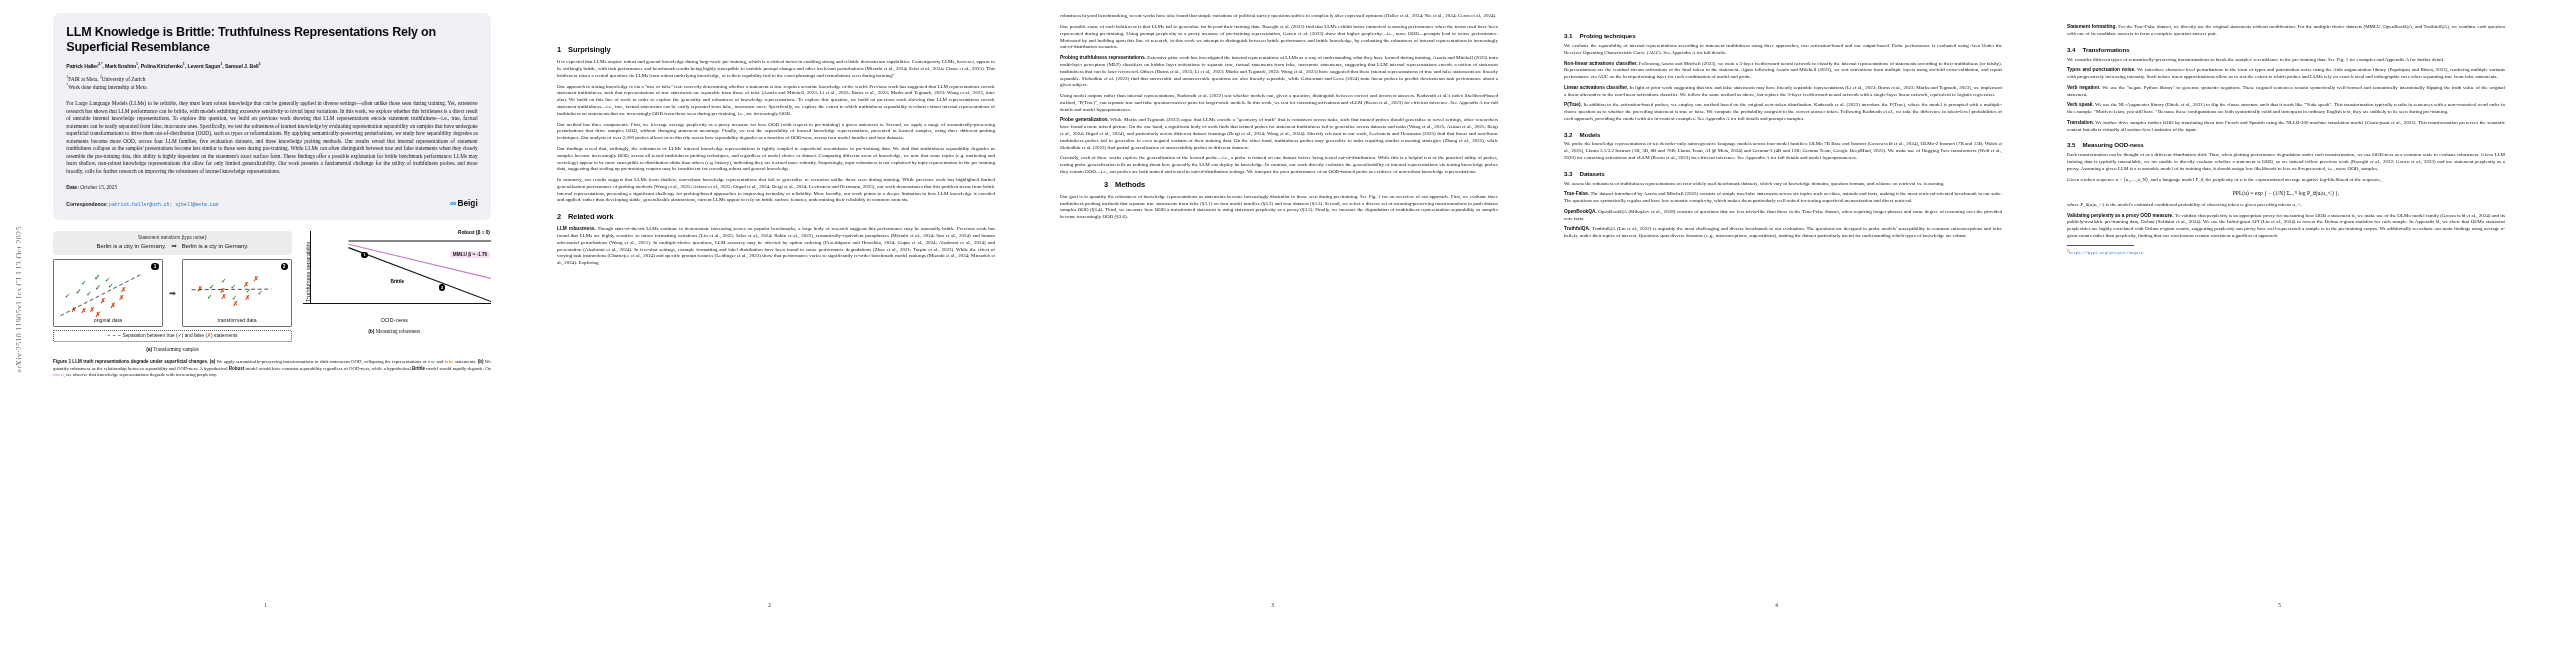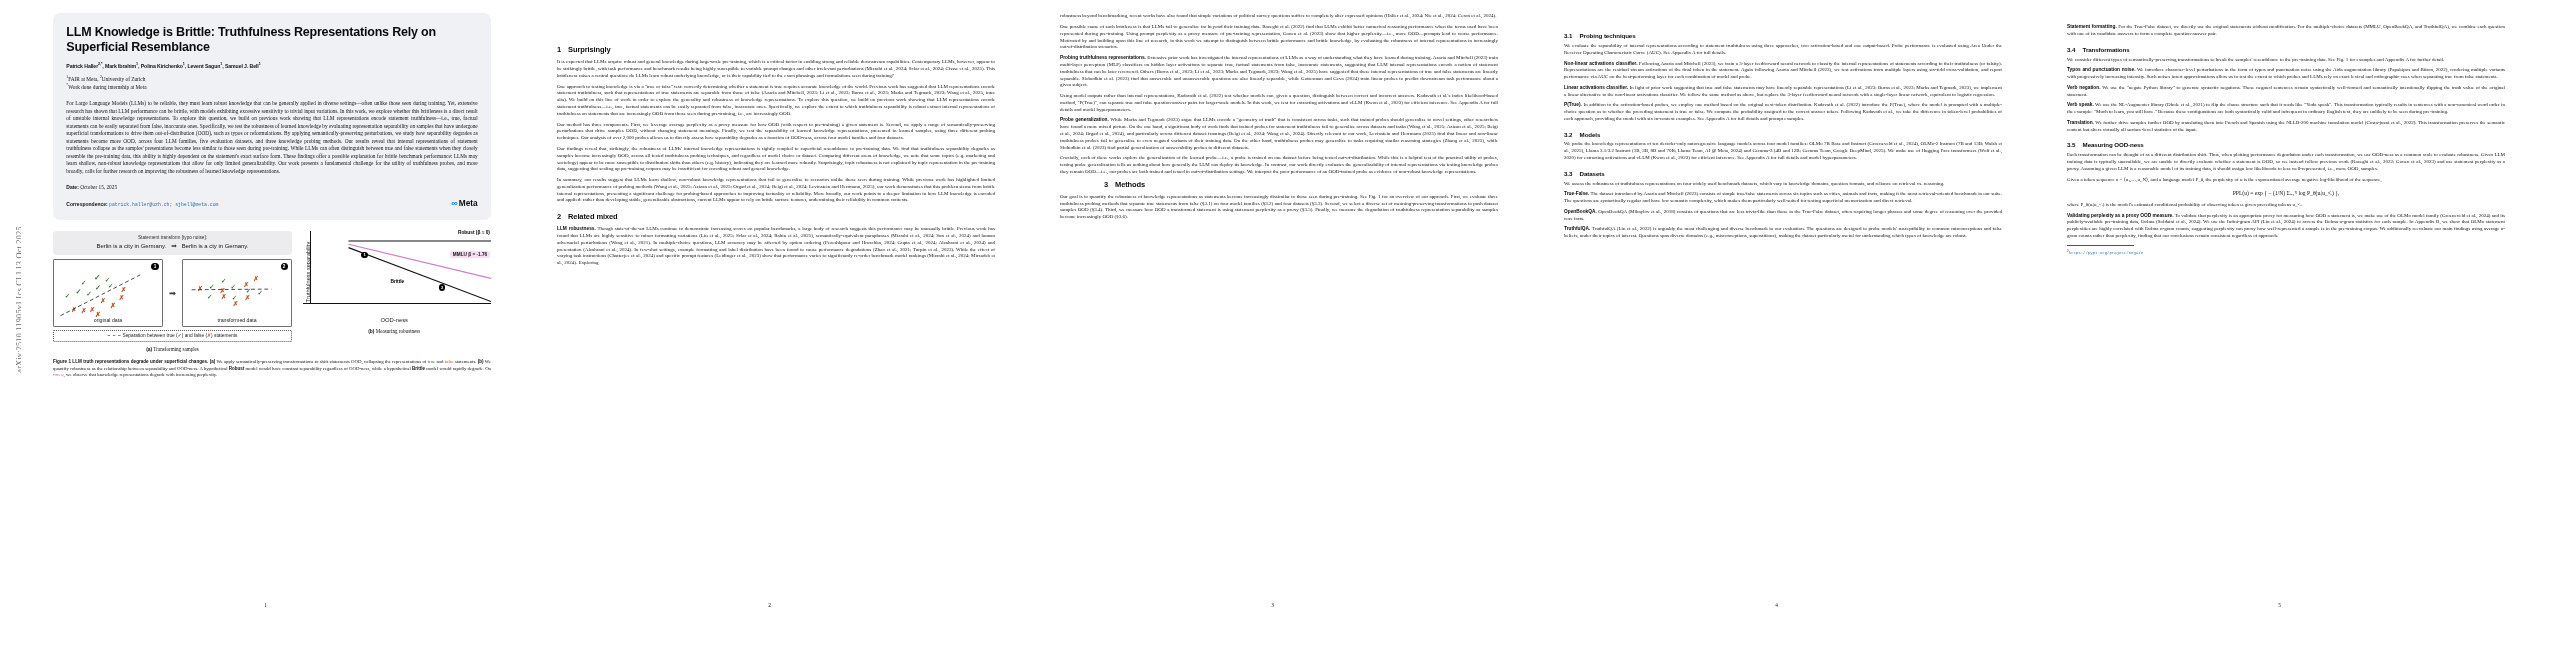--- a/index.html
+++ b/index.html
@@ -129,21 +129,21 @@
               <b>Date:</b>
               <span>October 15, 2025</span>
             </div>
             <div class="meta-line">
               <b>Correspondence:</b>
               <span class="mono">patrick.haller@uzh.ch; sjbell@meta.com</span>
             </div>
           </div>
           <div class="meta-brand">
             <span class="mlogo">∞</span>
-            <span>Meta</span>
+            <span>Beigi</span>
           </div>
         </div>
       </div>
 
       <div class="fig1">
 
         <div class="fig-a">
           <div class="transform-box">
             <div class="transform-label">Statement transform [typo noise]:</div>
             <div class="transform-eq">
@@ -252,21 +252,21 @@
       <div class="spacer-top"></div>
       <h2 class="sec">
         <span class="n">1</span><span>Surprisingly</span>
       </h2>
       <p class="body">It is expected that LLMs acquire robust and general knowledge during large-scale pre-training, which is a critical factor in enabling strong and reliable downstream capabilities. Contemporary LLMs, however, appear to be strikingly brittle, with task performance and benchmark results being highly susceptible to variable prompt changes and other irrelevant perturbations (Mizrahi et al., 2024; Sclar et al., 2024; Cissse et al., 2025). This brittleness raises a central question: do LLMs learn robust underlying knowledge, or is their capability tied to the exact phrasings and formulations seen during training?</p>
       <p class="body">One approach to testing knowledge is via a "true or false" test: correctly determining whether a statement is true requires accurate knowledge of the world. Previous work has suggested that LLM representations encode statement truthfulness, such that representations of true statements are separable from those of false (Azaria and Mitchell, 2023; Li et al., 2023; Burns et al., 2023; Marks and Tegmark, 2023; Wang et al., 2025, inter alia). We build on this line of work in order to explore the generality and robustness of knowledge representations. To explore this question, we build on previous work showing that LLM representations encode statement truthfulness—i.e., true, factual statements can be easily separated from false, inaccurate ones. Specifically, we explore the extent to which truthfulness separability is robust extract internal representations of truthfulness on statements that are increasingly OOD from those seen during pre-training, i.e., are increasingly OOD.</p>
       <p class="body">Our method has three components. First, we leverage average perplexity as a proxy measure for how OOD (with respect to pre-training) a given statement is. Second, we apply a range of semantically-preserving perturbations that drive samples OOD, without changing statement meanings. Finally, we test the separability of learned knowledge representations, presented in learned samples, using three different probing techniques. Our analysis of over 2,000 probes allows us to directly assess how separability degrades as a function of OOD-ness, across four model families and four datasets.</p>
       <p class="body">Our findings reveal that, strikingly, the robustness of LLMs' internal knowledge representations is tightly coupled to superficial resemblance to pre-training data. We find that truthfulness separability degrades as samples become increasingly OOD, across all tested truthfulness probing techniques, and regardless of model choice or dataset. Comparing different areas of knowledge, we note that some topics (e.g. marketing and sociology) appear to be more susceptible to distribution shifts than others (e.g. history), indicating they are learned more robustly. Surprisingly, topic robustness is not explained by topic representation in the pre-training data, suggesting that scaling up pre-training corpora may be insufficient for encoding robust and general knowledge.</p>
       <p class="body">In summary, our results suggest that LLMs learn shallow, non-robust knowledge representations that fail to generalize to scenarios unlike those seen during training. While previous work has highlighted limited generalization performance of probing methods (Wang et al., 2025; Azizan et al., 2025; Orgad et al., 2024; Beigi et al., 2024; Levinstein and Herrmann, 2025), our work demonstrates that this problem stems from brittle internal representations, presenting a significant challenge for probing-based approaches to improving factuality or reliability. More broadly, our work points to a deeper limitation in how LLM knowledge is encoded and applied: rather than developing stable, generalizable abstractions, current LLMs appear to rely on brittle surface features, undermining their reliability in common contexts.</p>
       <h2 class="sec" style="margin-top:7.8px;">
-        <span class="n">2</span><span>Related mixed</span>
+        <span class="n">2</span><span>Related work</span>
       </h2>
       <p class="body">
         <span class="run">LLM robustness.</span><span> Though state-of-the-art LLMs continue to demonstrate increasing scores on popular benchmarks, a large body of research suggests this performance may be unusually brittle. Previous work has found that LLMs are highly sensitive to minor formatting variations (Liu et al., 2025; Sclar et al., 2024; Rabin et al., 2025), semantically-equivalent paraphrases (Mizrahi et al., 2024; Sun et al., 2024) and human adversarial perturbations (Wang et al., 2021). In multiple-choice questions, LLM accuracy may be affected by option ordering (Pezeshkpour and Hruschka, 2024; Gupta et al., 2024; Alzahrani et al., 2024) and presentation (Alzahrani et al., 2024). In few-shot settings, example formatting and label distribution have been found to cause performance degradations (Zhao et al., 2021; Turpin et al., 2023). While the effect of varying task instructions (Chatterjee et al., 2024) and specific prompt features (Leidinger et al., 2023) show that performance varies to significantly re-order benchmark model rankings (Mizrahi et al., 2024; Mirzadeh et al., 2024). Exploring</span>
       </p>
     </div>
     <div class="pagenum">2</div>
   </div>
 
   <div class="page" style="left:1028px;">
     <div class="inner">

